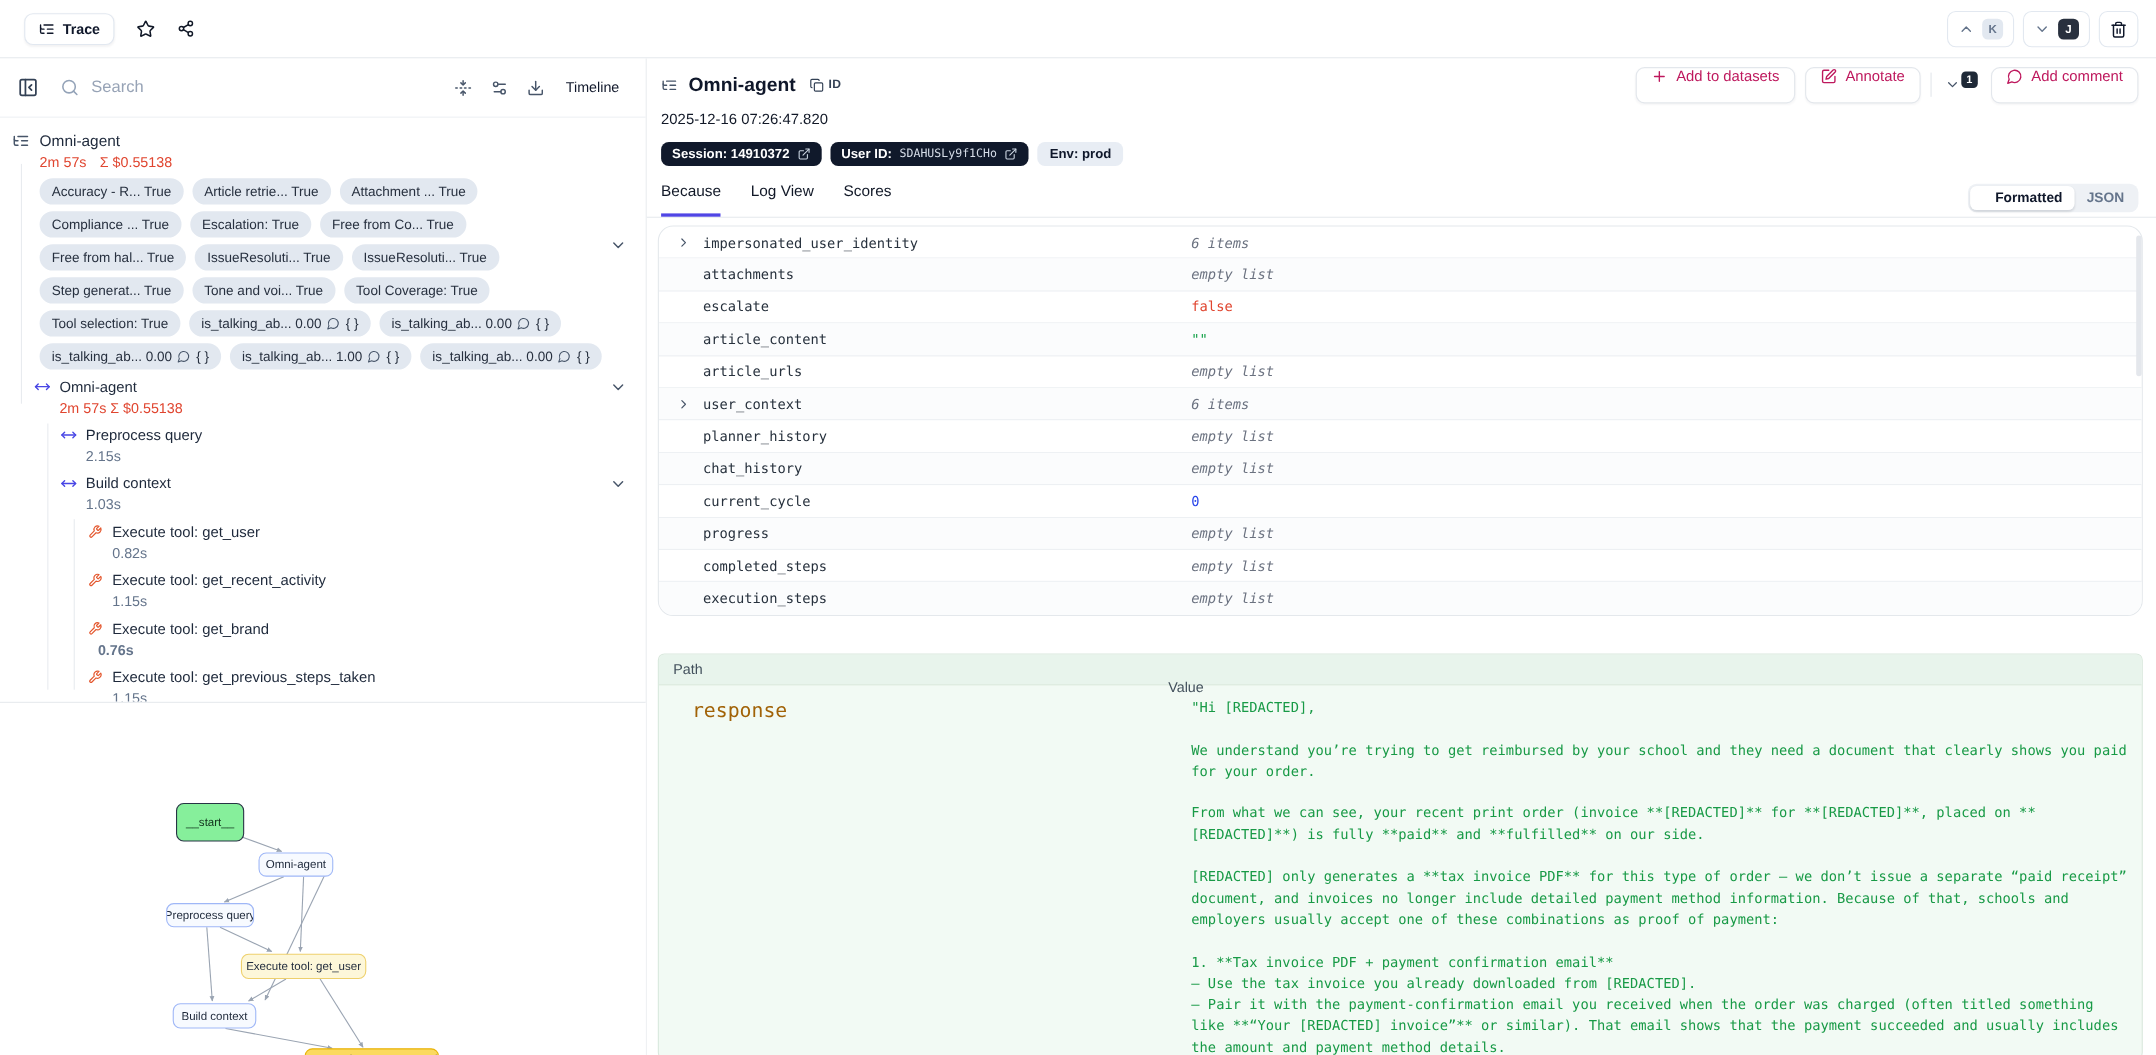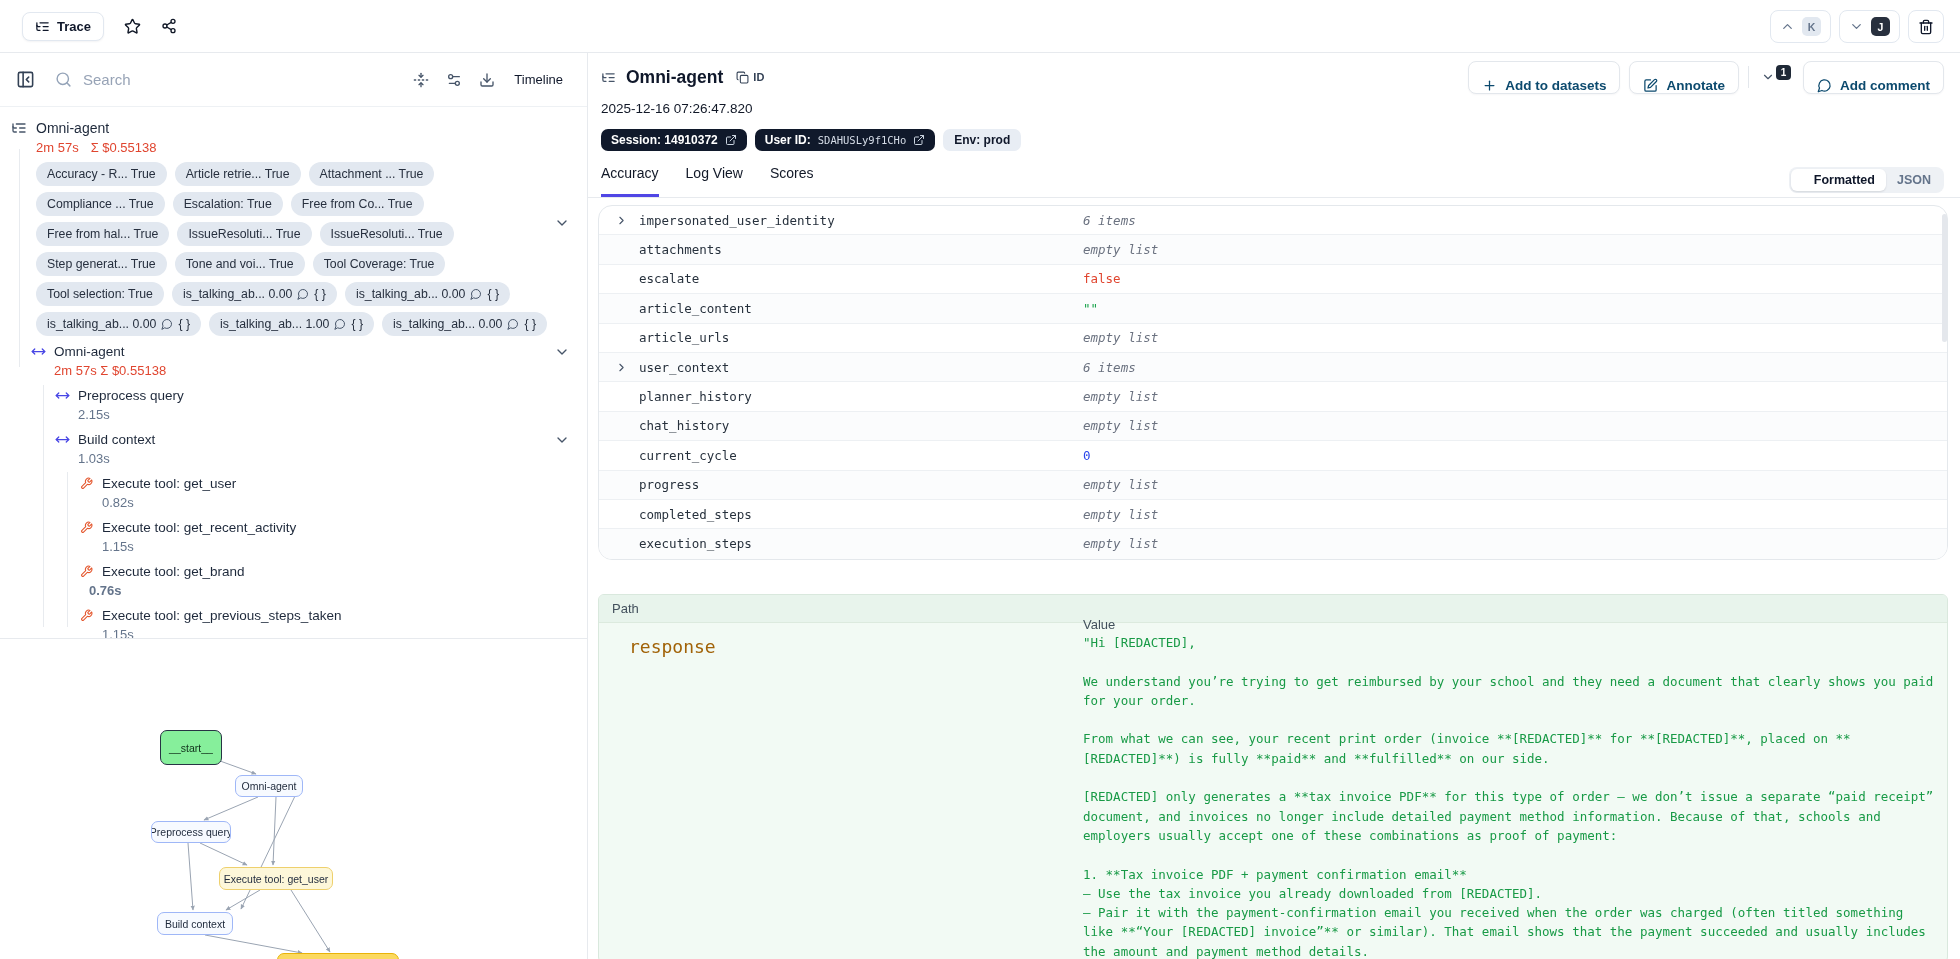--- a/index.html
+++ b/index.html
@@ -75,23 +75,23 @@
 
   
   #main { position:absolute; left:588px; top:53px; width:1372px; height:906px; background:#fff; }
   .mp-title-row { position:absolute; left:13px; top:9px; right:16px; height:30px;
     display:flex; align-items:center; }
   .mp-tree-ic { color:#475569; }
   .mp-title { font-size:17.5px; font-weight:700; margin-left:10px; }
   .id-btn { display:flex; align-items:center; gap:4px; margin-left:13px; color:#334155; }
   .id-btn .lbl { font-size:11px; font-weight:700; letter-spacing:.2px; }
   .mp-actions { margin-left:auto; display:flex; align-items:center; gap:9px; }
-  .act-btn { height:33px; display:inline-flex; align-items:flex-end; gap:8px; padding:0 13px;
-    border:1px solid #e3e7ec; border-radius:8px; background:#fff; font-size:13.5px; font-weight:700;
-    color:#0c4a6e; box-shadow:0 1px 2px rgba(16,24,40,.04); white-space:nowrap; }
+  .act-btn { height:33px; display:inline-flex; align-items:flex-start; gap:8px; padding:0 13px;
+    border:1px solid #e3e7ec; border-radius:8px; background:#fff; font-size:13.5px; font-weight:400;
+    color:#be185d; box-shadow:0 1px 2px rgba(16,24,40,.04); white-space:nowrap; }
   .split-div { width:1px; height:22px; background:#e3e7ec; }
   .annot-more { display:flex; align-items:flex-start; gap:1px; padding:0 3px; color:#475569; }
   .count-badge { min-width:15px; height:15px; border-radius:4px; background:#1f2937; color:#fff;
     font-size:10px; font-weight:700; display:flex; align-items:center; justify-content:center;
     transform:translateY(-5px); padding:0 3px; }
   .mp-timestamp { position:absolute; left:13px; top:48px; font-size:13.5px; color:#111827; }
   .mp-badges { position:absolute; left:13px; top:76px; display:flex; gap:8px; align-items:center; }
   .dbadge { display:inline-flex; align-items:center; gap:7px; background:#10192b; color:#fff;
     border-radius:7px; padding:4px 10px; font-size:12px; font-weight:700; }
   .dbadge .val { font-family:"DejaVu Sans Mono", monospace; font-size:10.5px; font-weight:400; color:#d6dde8; }
@@ -126,21 +126,21 @@
 
   
   .out-head { position:absolute; left:13px; top:517px; right:14px; height:22px; display:flex; align-items:center; }
   .out-title { font-size:14.5px; font-weight:700; }
   .out-icons { margin-left:auto; display:flex; gap:15px; color:#475569; }
   .out-table { position:absolute; left:10px; top:541px; right:12px; bottom:-4px;
     border:1px solid #d9e8dd; border-radius:6px; overflow:hidden; background:#f2faf4; }
   .out-thead { height:28px; background:#e8f4ec; border-bottom:1px solid #dcead f; border-bottom:1px solid #dceade;
     display:flex; align-items:center; font-size:13px; color:#42505c; }
   .out-th-path { padding-left:13px; }
-  .out-th-val { position:absolute; left:484px;margin-top:32px; }
+  .out-th-val { position:absolute; left:463px;margin-top:32px; }
   .out-body { position:relative; }
   .out-path { position:absolute; left:30px; top:13px; font-family:"DejaVu Sans Mono", monospace;
     font-size:18px; color:#a16207; }
   .out-val { position:absolute; left:484px; top:10px; width:856px;
     font-family:"DejaVu Sans Mono", monospace; font-size:12.5px; line-height:19.3px;
     color:#189a46; white-space:pre-wrap; }
 </style>
 </head>
 <body>
 
@@ -616,21 +616,21 @@
             <path d="M18 13v6a2 2 0 0 1-2 2H5a2 2 0 0 1-2-2V8a2 2 0 0 1 2-2h6"></path>
           </svg>
       </span>
     </span>
     <span class="lbadge">Env: prod</span>
   </div>
 
   <div class="mp-tabs">
 
   <span class="tab active">
-        <span>Accuracy</span>
+        <span>Because</span>
       </span>
       <span class="tab">
         <span>Log View</span>
       </span>
       <span class="tab">
         <span>Scores</span>
       </span>
     </div>
   <div class="fmt-toggle">
     <span class="fmt-seg active">Formatted</span>

